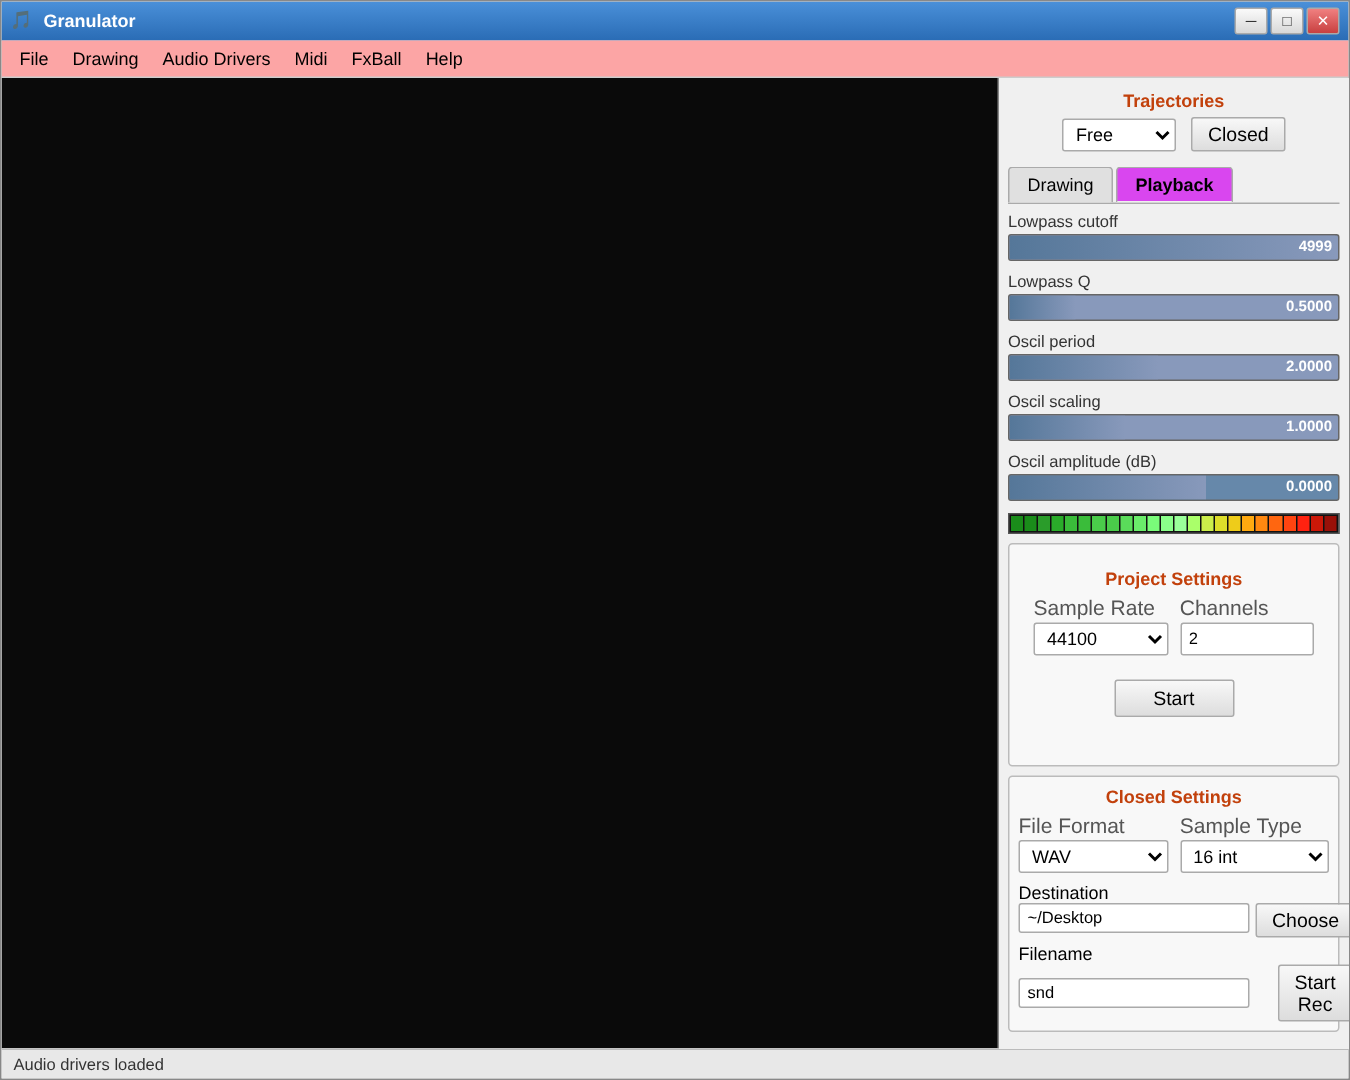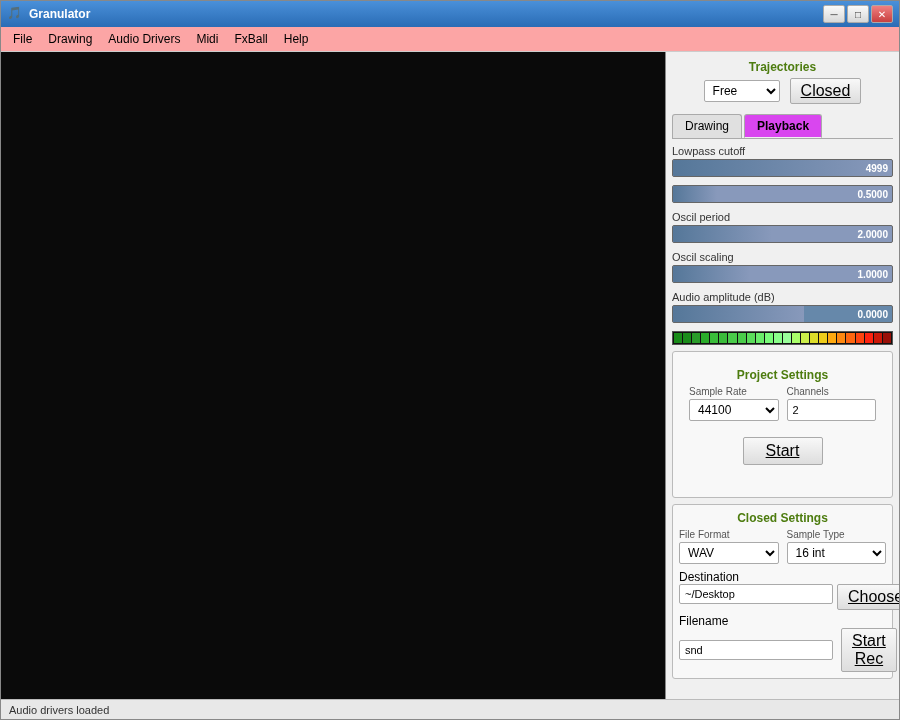--- a/index.html
+++ b/index.html
@@ -89,46 +89,45 @@
       padding: 8px 6px;
       overflow-y: auto;
       display: flex;
       flex-direction: column;
       gap: 6px;
     }
     .section-title {
       text-align: center;
       font-weight: bold;
       font-size: 12px;
-      color: #4d7c0f;
+      color: #c2410c;
       margin-bottom: 4px;
     }
     .trajectories-row {
       display: flex;
       align-items: center;
       gap: 10px;
       justify-content: center;
       margin-bottom: 4px;
     }
     .dropdown {
       padding: 2px 4px;
       font-size: 12px;
       border: 1px solid #aaa;
       background: white;
       border-radius: 2px;
       cursor: pointer;
     }
     .btn {
       padding: 3px 10px;
-      font-size: 16px;
+      font-size: 13px;
       border: 1px solid #aaa;
       background: linear-gradient(to bottom, #f8f8f8, #ddd);
       border-radius: 2px;
       cursor: pointer;
-      text-decoration: underline;
     }
     .tabs {
       display: flex;
       border-bottom: 1px solid #aaa;
       margin-bottom: 6px;
     }
     .tab {
       padding: 4px 12px;
       font-size: 12px;
       cursor: pointer;
@@ -204,40 +203,40 @@
       gap: 8px;
       margin-bottom: 6px;
     }
     .settings-col {
       display: flex;
       flex-direction: column;
       gap: 2px;
       flex: 1;
     }
     .settings-col label {
-      font-size: 10px;
+      font-size: 14px;
       color: #555;
     }
     .destination-row {
       display: flex;
       gap: 4px;
       align-items: flex-start;
       margin-bottom: 4px;
     }
     .destination-input {
       flex: 1;
       padding: 3px 5px;
       font-size: 11px;
       border: 1px solid #aaa;
       border-radius: 2px;
       background: white;
     }
     .filename-row {
       display: flex;
-      gap: 8px;
+      gap: 19px;
       align-items: center;
     }
     .filename-input {
       flex: 1;
       padding: 3px 5px;
       font-size: 11px;
       border: 1px solid #aaa;
       border-radius: 2px;
       background: white;
     }
@@ -318,20 +317,21 @@
 
           <div class="slider-row">
             <div class="slider-label">Lowpass cutoff</div>
             <div class="slider-visual">
               <div class="slider-fill" style="width: 99%;"></div>
               <span class="slider-val-text">4999</span>
             </div>
           </div>
 
           <div class="slider-row">
+            <div class="slider-label">Lowpass Q</div>
             <div class="slider-visual">
               <div class="slider-fill" style="width: 20%;"></div>
               <span class="slider-val-text">0.5000</span>
             </div>
           </div>
 
           <div class="slider-row">
             <div class="slider-label">Oscil period</div>
             <div class="slider-visual">
               <div class="slider-fill" style="width: 45%;"></div>
@@ -341,21 +341,21 @@
 
           <div class="slider-row">
             <div class="slider-label">Oscil scaling</div>
             <div class="slider-visual">
               <div class="slider-fill" style="width: 35%;"></div>
               <span class="slider-val-text">1.0000</span>
             </div>
           </div>
 
           <div class="slider-row amplitude-slider">
-            <div class="slider-label">Audio amplitude (dB)</div>
+            <div class="slider-label">Oscil amplitude (dB)</div>
             <div class="slider-visual">
               <div class="slider-fill" style="width: 60%;"></div>
               <span class="slider-val-text">0.0000</span>
             </div>
           </div>
 
           <div class="vumeter">
 
             <div class="vumeter-bar" style="background:#1a8c1a;"></div>
             <div class="vumeter-bar" style="background:#1a8c1a;"></div>

